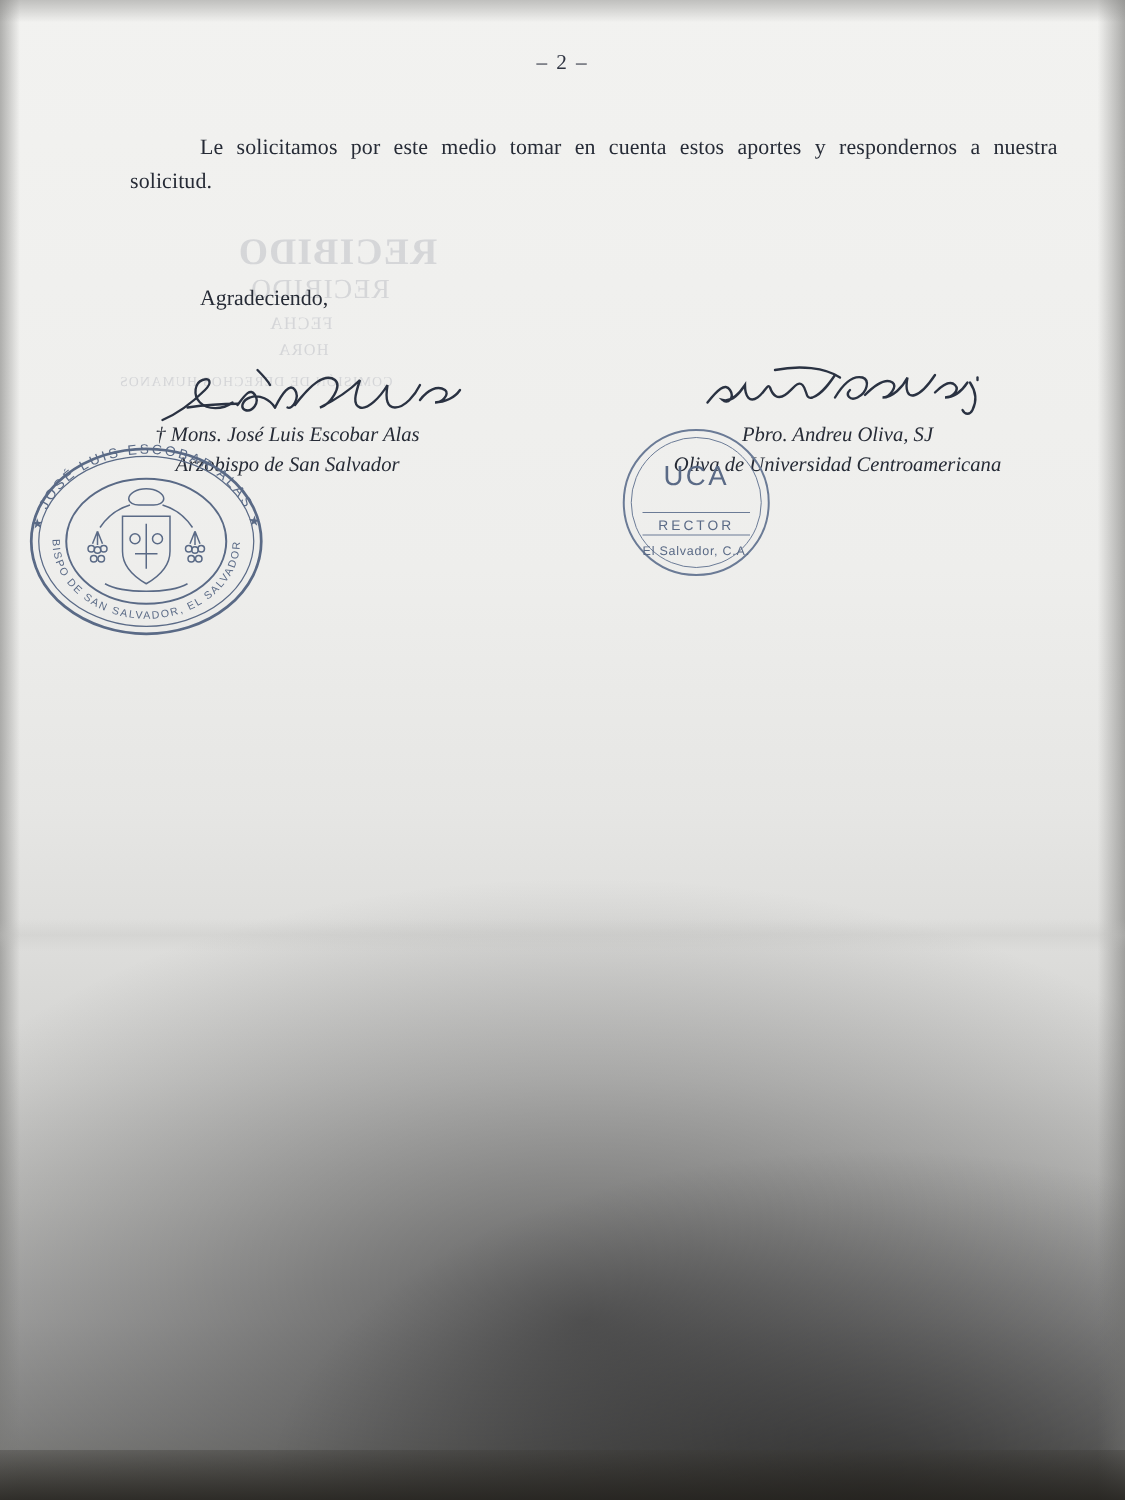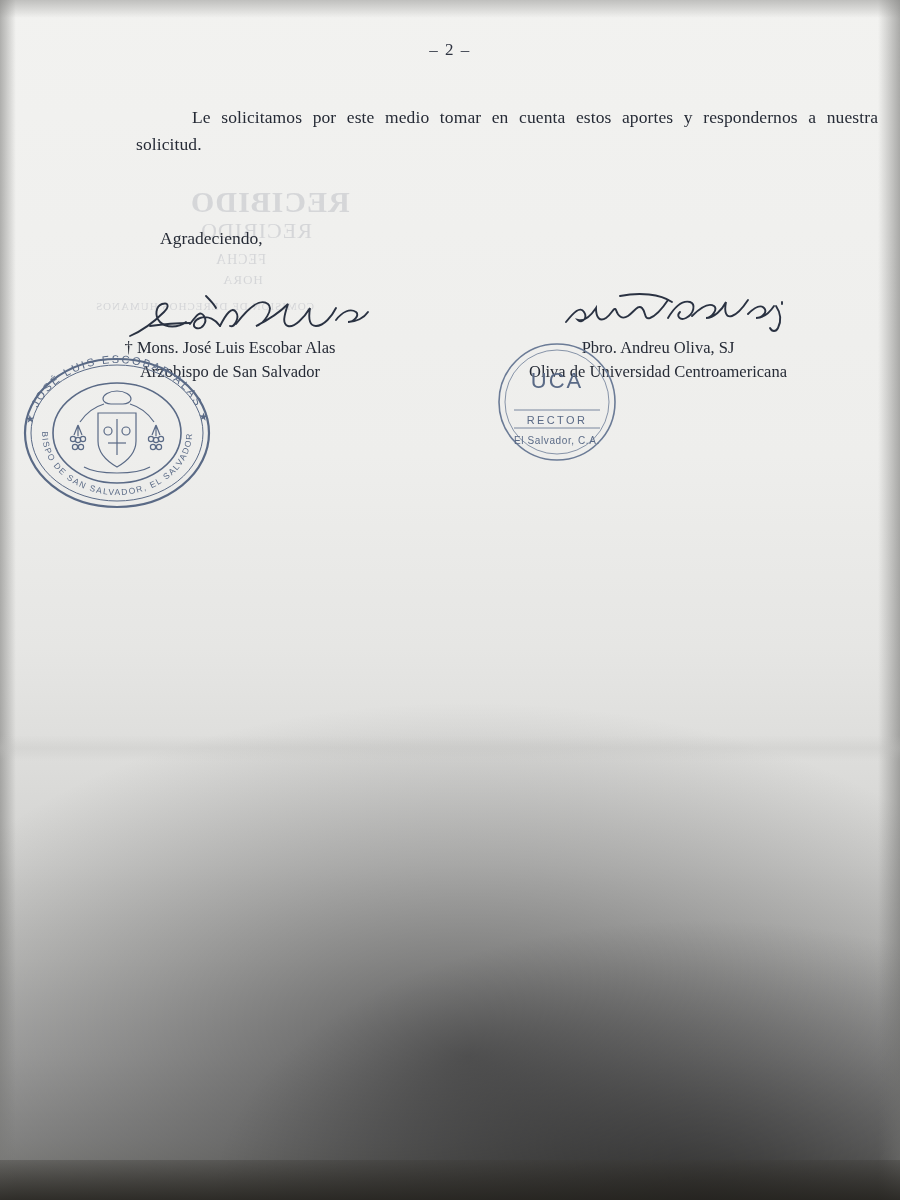--- a/index.html
+++ b/index.html
@@ -83,44 +83,44 @@
   
   .para {
     position: absolute;
     color: #262b36;
     font-size: 17.5px;
     line-height: 1.55;
     text-align: justify;
     text-indent: 56px;
     letter-spacing: 0.1px;
     word-spacing: 1px;
-    margin-left: 32px;
   }
   .para.p1 { left: 104px; top: 104px; width: 742px; }
   .para.p2 { left: 104px; top: 168px; width: 742px; }
   .closing {
     position: absolute;
     left: 104px;
     top: 228px;
     width: 742px;
     color: #262b36;
     font-size: 17.5px;
     text-indent: 56px;
   }
 
   
   .sig-block {
     position: absolute;
     text-align: center;
     color: #262b36;
     font-size: 16.5px;
     line-height: 1.45;
+    font-style: italic;
   }
   .sig-left  { left: 40px;  top: 336px; width: 380px; }
-  .sig-right { left: 458px; top: 336px; width: 400px; }
+  .sig-right { left: 470px; top: 336px; width: 400px; }
   .sig-line { white-space: nowrap; }
 
   
   .ink {
     position: absolute;
     pointer-events: none;
   }
   .ink svg { display: block; }
 
   

